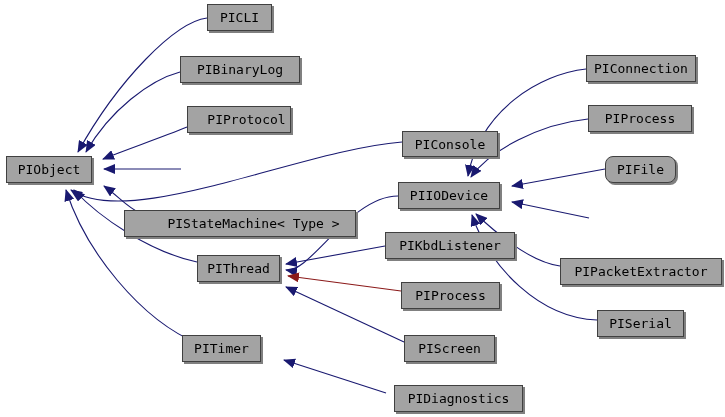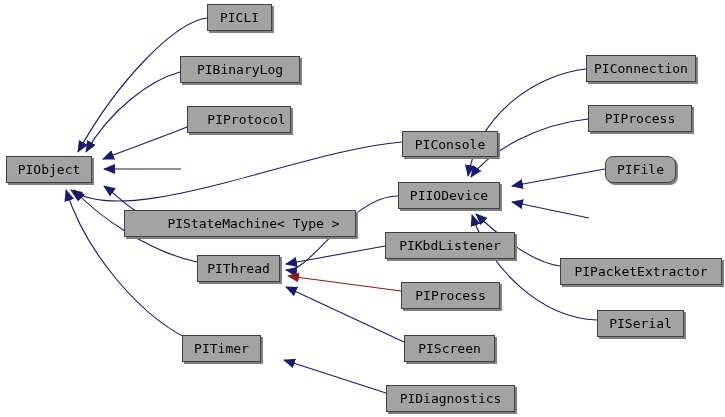--- a/index.html
+++ b/index.html
@@ -105,21 +105,21 @@
   <div class="node" style="left:402px;top:131px;width:96px;height:26px;">PIConsole</div>
 
   <div class="node" style="left:398px;top:182px;width:102px;height:27px;">PIIODevice</div>
 
   <div class="node" style="left:385px;top:232px;width:130px;height:27px;">PIKbdListener</div>
 
   <div class="node" style="left:401px;top:282px;width:99px;height:27px;">PIProcess</div>
 
   <div class="node" style="left:404px;top:335px;width:91px;height:27px;">PIScreen</div>
 
-  <div class="node" style="left:386px;top:385px;width:129px;height:27px;">PIDiagnostics</div>
+  <div class="node" style="left:394px;top:385px;width:129px;height:27px;">PIDiagnostics</div>
 
   <div class="node" style="left:586px;top:55px;width:110px;height:27px;">PIConnection</div>
 
   <div class="node" style="left:588px;top:105px;width:104px;height:27px;">PIProcess</div>
 
   <div class="node" style="left:605px;top:156px;width:71px;height:27px;border-radius:8px;">PIFile</div>
 
 
   <div class="node" style="left:560px;top:258px;width:162px;height:27px;">PIPacketExtractor</div>
 

